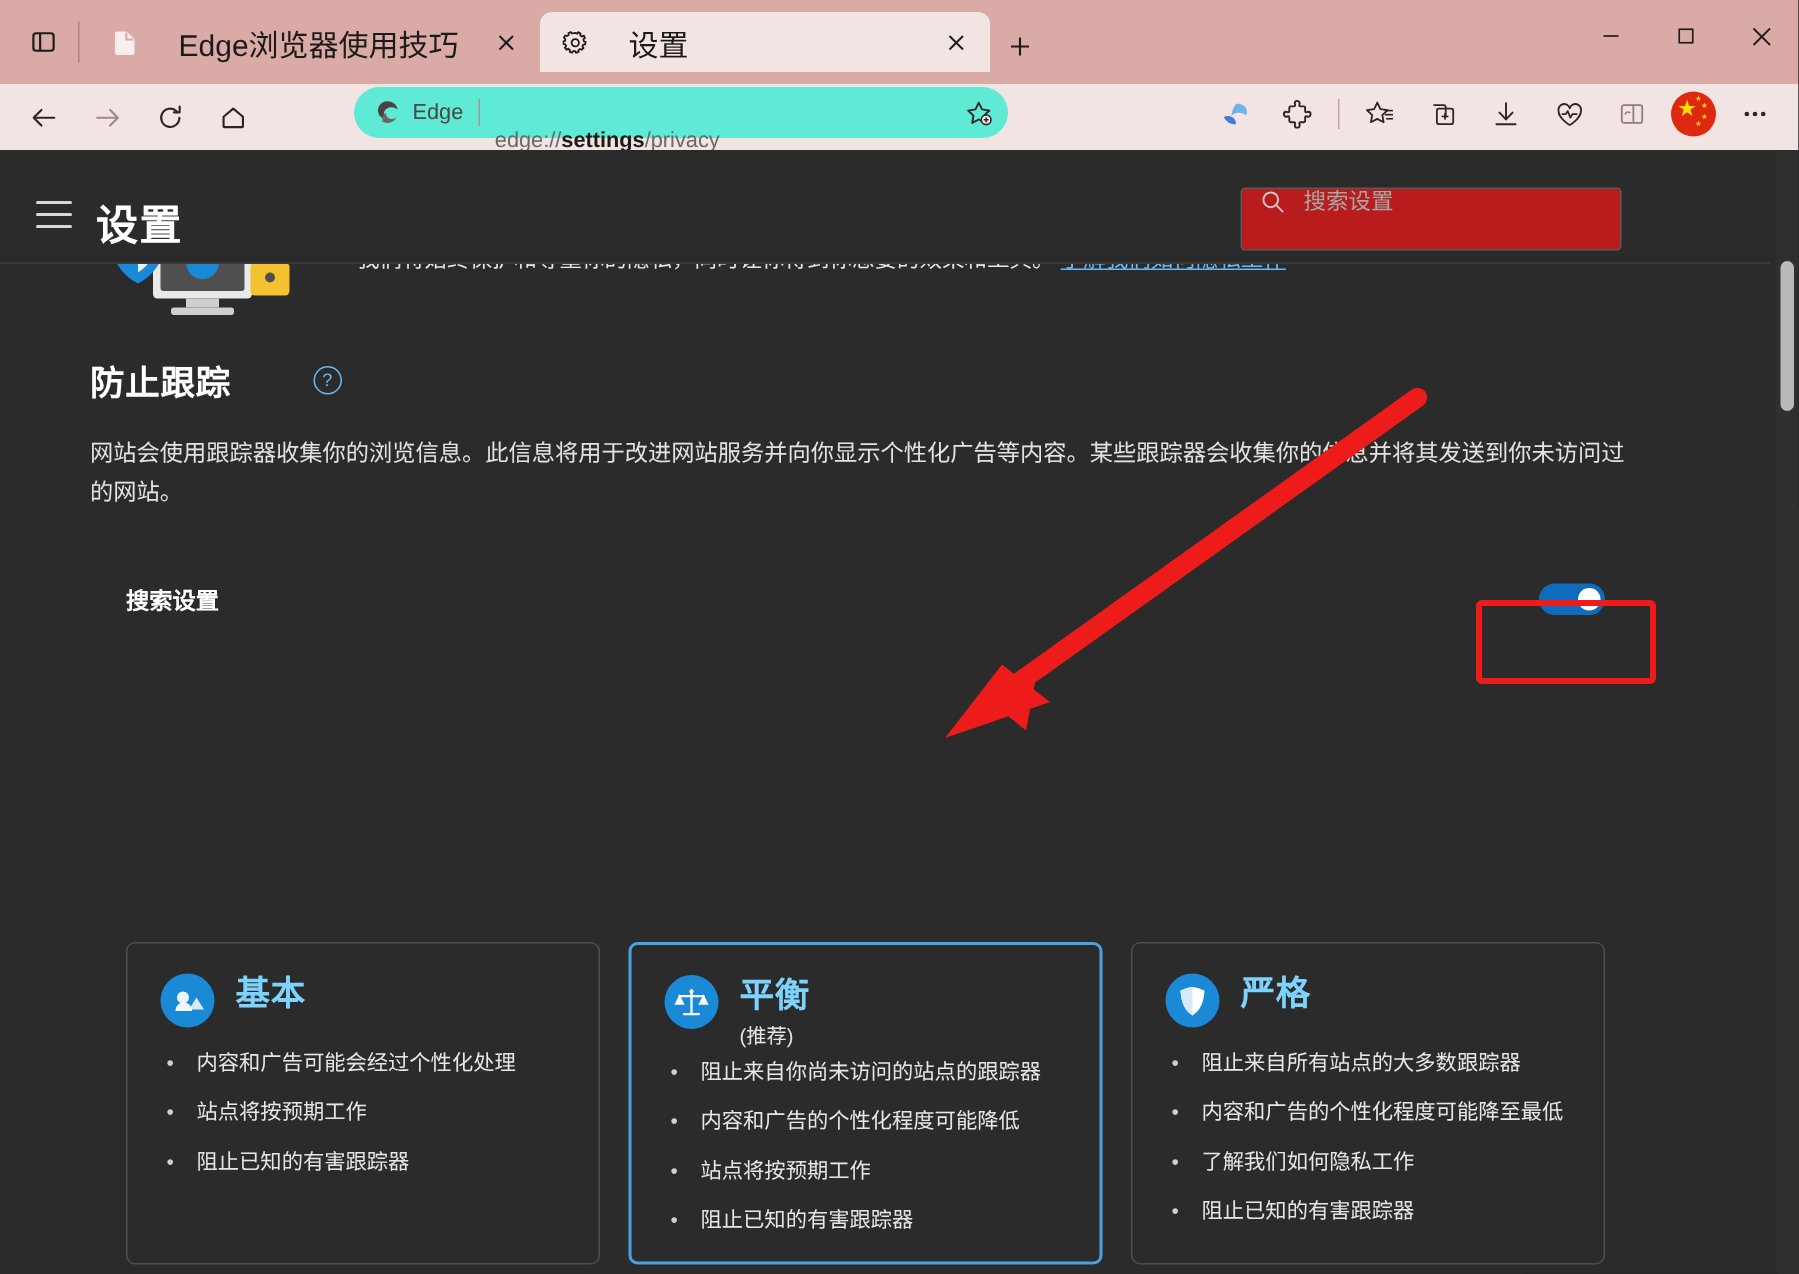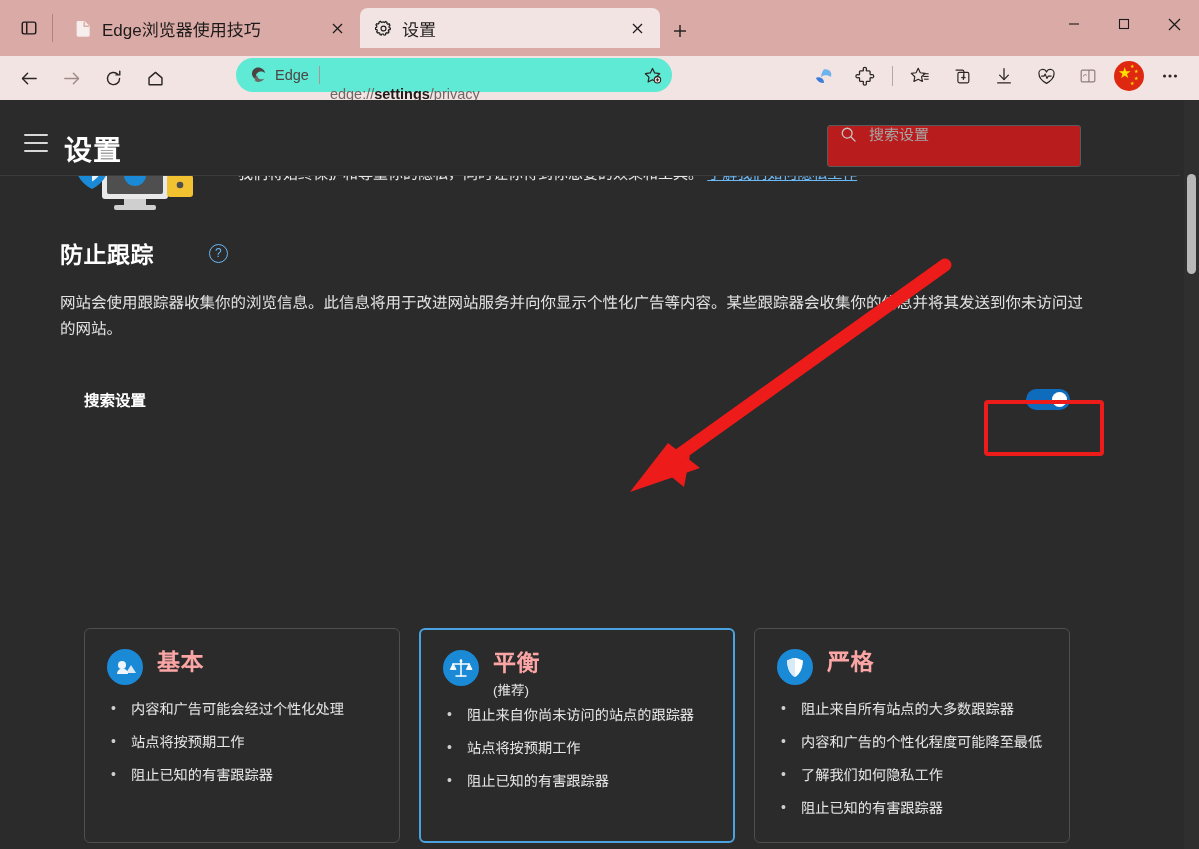--- a/index.html
+++ b/index.html
@@ -29,21 +29,21 @@
   }
 
   .tab {
     position:absolute; top:8px; height:40px; border-radius:8px 8px 0 0;
     display:flex; align-items:center; padding:0 10px 0 14px;
   }
   .tab.inactive { background:transparent; }
   .tab.active { background:#f2e4e2; }
   .tab-favicon { width:18px; height:18px; flex:0 0 18px; display:flex; align-items:center; justify-content:center; }
   .tab-title {
-    font-size:17px; color:#1d1b1a; margin-left:10px;
+    font-size:20px; color:#1d1b1a; margin-left:27px;
     white-space:nowrap; overflow:hidden; text-overflow:ellipsis;
   }
   .tab-close {
     width:26px; height:26px; border-radius:5px; margin-left:auto;
     display:flex; align-items:center; justify-content:center; flex:0 0 26px;
   }
   .newtab-btn {
     position:absolute; left:664px; top:16px; width:32px; height:30px;
     border-radius:6px; display:flex; align-items:center; justify-content:center;
   }
@@ -176,21 +176,21 @@
     width:316px; height:215px; border:1px solid #4f4f4f; border-radius:6px;
     background:#2b2b2b; padding:20px 22px 0 22px; position:relative;
   }
   .card.selected { border:2px solid #4aa3e0; }
   .card-head { display:flex; align-items:flex-start; }
   .card-icon {
     width:36px; height:36px; border-radius:50%; background:#1b8ad6;
     display:flex; align-items:center; justify-content:center; flex:0 0 36px;
   }
   .card-titles { margin-left:14px; }
-  .card-title { font-size:23px; font-weight:700; color:#fca5a5; line-height:26px; letter-spacing:.5px; }
+  .card-title { font-size:23px; font-weight:700; color:#7dd3fc; line-height:26px; letter-spacing:.5px; }
   .card-sub { font-size:13.5px; color:#e4e4e4; margin-top:3px; }
   .card-list { margin-top:14px; list-style:none; }
   .card.selected .card-list { margin-top:6px; }
   .card-list li {
     position:relative; padding-left:24px; font-size:14.2px;
     color:#e6e6e6; line-height:20px; margin-bottom:13px;
   }
   .card-list li::before {
     content:"•"; position:absolute; left:4px; top:-1px; color:#cfcfcf; font-size:14px;
   }
@@ -486,20 +486,21 @@
                 <circle cx="12" cy="5" r="1.4" fill="#ffffff" stroke="none"></circle>
               </svg>
             </span>
             <div class="card-titles">
               <div class="card-title">平衡</div>
               <div class="card-sub">(推荐)</div>
             </div>
           </div>
           <ul class="card-list">
             <li>阻止来自你尚未访问的站点的跟踪器</li>
+            <li>内容和广告的个性化程度可能降低</li>
             <li>站点将按预期工作</li>
             <li>阻止已知的有害跟踪器</li>
           </ul>
         </div>
 
         <div class="card">
           <div class="card-head">
             <span class="card-icon">
               <svg width="24" height="24" viewBox="0 0 24 24">
                 <path d="M12 3c3 0 5.4 1.6 8 2.4-.4 8.6-3.2 13.6-8 16.6-4.8-3-7.6-8-8-16.6 2.6-.8 5-2.4 8-2.4z" fill="#ffffff"></path>

